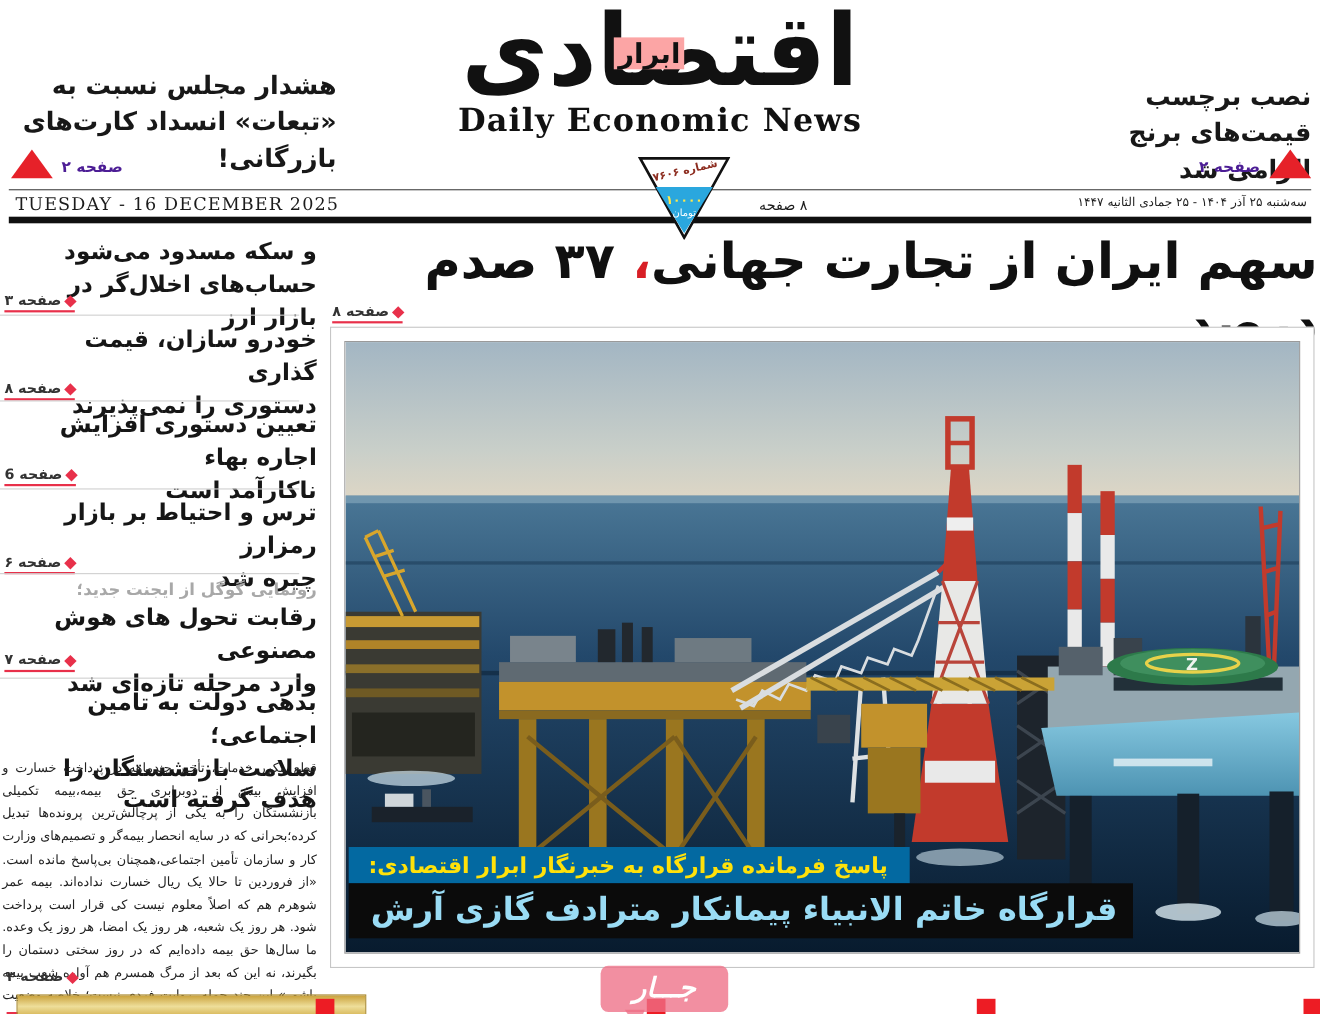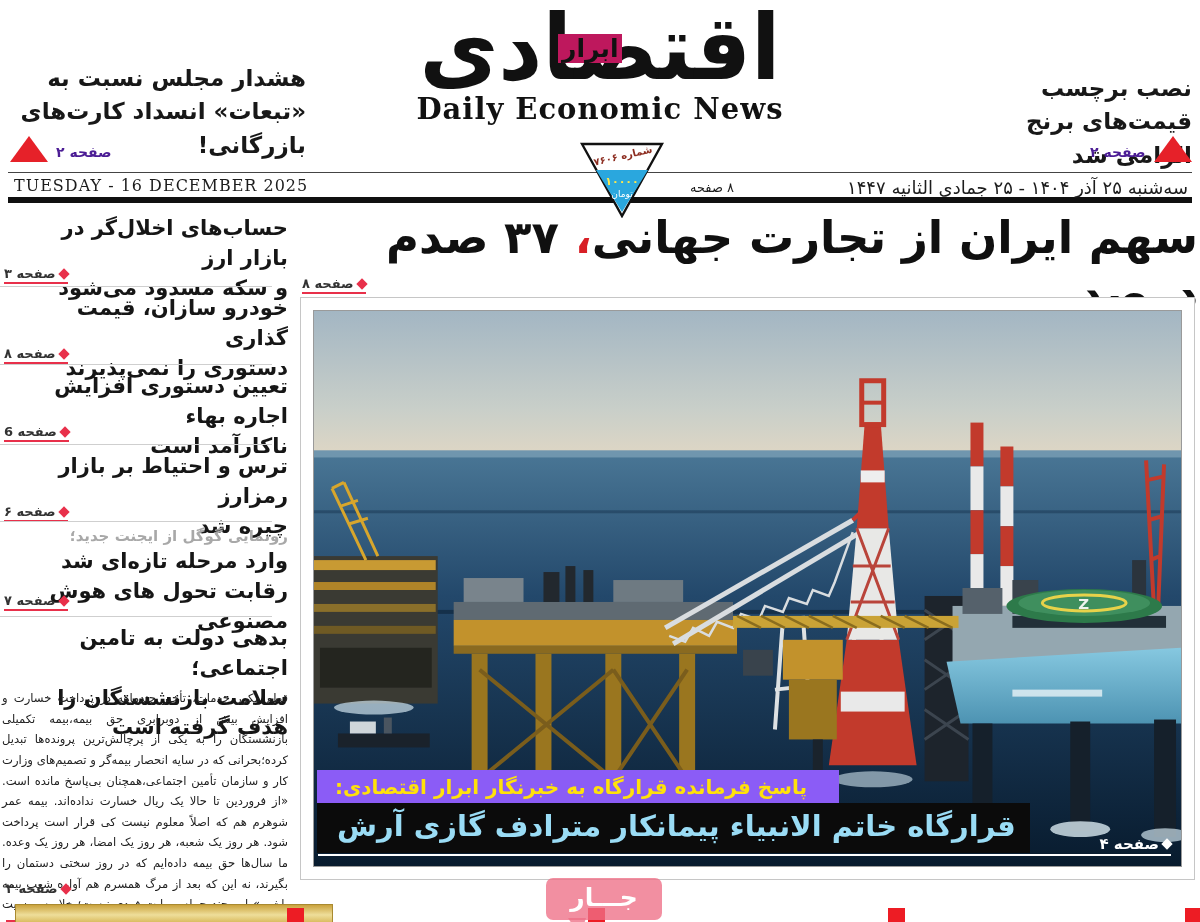--- a/index.html
+++ b/index.html
@@ -10,27 +10,27 @@
              font-weight:bold;font-size:23px;line-height:1.45;color:#181818;}
   .head-right{position:absolute;left:930px;top:72px;width:262px;text-align:right;direction:rtl;
              font-weight:bold;font-size:23px;line-height:1.45;color:#181818;}
   .tri-up{width:0;height:0;border-left:19px solid transparent;border-right:19px solid transparent;
           border-bottom:26px solid #e62129;display:inline-block;}
   .page2-row{position:absolute;display:flex;align-items:flex-end;gap:8px;font-size:14px;font-weight:bold;color:#4c1d95;}
   .page2-row .lbl{direction:rtl;padding-bottom:2px;}
   .masthead{position:absolute;left:340px;top:4px;width:520px;text-align:center;}
   .mast-fa{font-weight:bold;font-size:86px;line-height:1.0;direction:rtl;letter-spacing:-2px;
            font-family:"DejaVu Sans",sans-serif;transform:scaleY(1.05);}
-  .mast-small{position:absolute;top:30px;left:218px;font-size:25px;font-weight:bold;direction:rtl;background:#be185d;padding:0 4px;}
+  .mast-small{position:absolute;top:30px;left:218px;font-size:25px;font-weight:bold;direction:rtl;background:#fca5a5;padding:0 4px;}
   .mast-en{font-family:"DejaVu Serif","Liberation Serif",serif;font-weight:bold;font-size:29px;letter-spacing:1px;margin-top:2px;}
   .rule-thin{position:absolute;left:8px;right:8px;top:172px;height:1px;background:#444;}
   .rule-thick{position:absolute;left:8px;right:8px;top:197px;height:6px;background:#101010;}
   .date-en{position:absolute;left:14px;top:176px;font-family:"DejaVu Serif","Liberation Serif",serif;
            font-size:16px;letter-spacing:1px;color:#1c1c1c;}
-  .date-fa{position:absolute;right:12px;top:177px;font-size:18px;direction:rtl;color:#1c1c1c;}
+  .date-fa{position:absolute;right:12px;top:177px;font-size:11px;direction:rtl;color:#1c1c1c;}
   .pages-count{position:absolute;left:690px;top:180px;font-size:13px;direction:rtl;color:#1c1c1c;}
   
   .badge{position:absolute;left:580px;top:142px;width:84px;height:76px;z-index:6;}
   .badge svg{display:block;}
   .badge .issue{position:absolute;top:8px;left:10px;width:66px;text-align:center;font-size:10px;font-weight:bold;
                 color:#8d2d20;transform:rotate(-13deg);direction:rtl;}
   .badge .p1{position:absolute;top:33px;left:0;width:84px;text-align:center;font-size:11px;font-weight:bold;color:#ffe84a;}
   .badge .p2{position:absolute;top:47px;left:0;width:84px;text-align:center;font-size:9px;color:#fff;direction:rtl;}
   
   .side-item{position:absolute;left:0;width:288px;direction:rtl;text-align:right;}
@@ -48,31 +48,31 @@
   .main-hl{position:absolute;left:300px;top:210px;width:894px;direction:rtl;text-align:right;
            font-weight:bold;font-size:45px;line-height:1.25;color:#101010;padding-left:4px;}
   .main-hl .red{color:#d81f26;}
   .main-pmark{position:absolute;left:302px;top:276px;bottom:auto;}
   
   .photo-box{position:absolute;left:300px;top:297px;width:895px;height:583px;background:#fff;
              border:1px solid #c6c6c6;box-sizing:border-box;padding:12px;}
   .photo-inner{position:relative;width:100%;height:100%;border:1px solid #9a9a9a;box-sizing:border-box;overflow:hidden;}
   .photo-inner svg{display:block;width:100%;height:100%;}
   .cap-wrap{position:absolute;left:3px;bottom:13px;display:flex;flex-direction:column;align-items:flex-start;}
-  .cap1{background:#8b5cf6;color:#ffe10a;font-weight:bold;font-size:20px;direction:rtl;
-        padding:5px 32px 4px 18px;white-space:nowrap;}
+  .cap1{background:#0369a1;color:#ffe10a;font-weight:bold;font-size:20px;direction:rtl;
+        padding:5px 20px 4px 18px;white-space:nowrap;}
   .cap2{background:#0b0b0b;color:#9adcf5;font-weight:bold;font-size:29px;direction:rtl;
         padding:6px 14px 10px 20px;white-space:nowrap;}
   .photo-pmark{position:absolute;right:10px;bottom:10px;font-size:15px;}
   
   .ad-peek{position:absolute;left:15px;top:904px;width:316px;height:18px;
            background:linear-gradient(180deg,#caa23c,#eede9a 55%,#d8b85a);border:1px solid #a98a30;}
   .red-sq{position:absolute;top:908px;width:17px;height:14px;background:#ed1c24;}
   .jaaar{position:absolute;left:546px;top:878px;width:116px;height:42px;background:rgba(238,112,134,.78);
-         border-radius:7px;z-index:9;display:flex;align-items:center;justify-content:center;}
+         border-radius:7px;z-index:9;display:flex;align-items:center;justify-content:center;font-style:italic;}
   .jaaar .txt{color:#fff;font-weight:bold;font-size:25px;direction:rtl;line-height:1;padding-bottom:4px;}
   .jaaar .tail{position:absolute;left:22px;bottom:-16px;width:0;height:0;
          border-left:12px solid transparent;border-right:6px solid transparent;
          border-top:18px solid rgba(238,112,134,.78);}
 </style>
 </head>
 <body>
 
 <div class="page">
 
@@ -110,22 +110,22 @@
     <svg width="84" height="76" viewBox="0 0 84 76">
       <polygon points="2,2 82,2 42,74" fill="#ffffff" stroke="#111" stroke-width="2.4"></polygon>
       <polygon points="16,28 68,28 42,70" fill="#2aa7de"></polygon>
     </svg>
     <div class="issue">شماره ۷۶۰۶</div>
     <div class="p1">۱۰۰۰۰</div>
     <div class="p2">تومان</div>
   </div>
 
   <div class="side-item" style="top:214px;height:70px;">
+    <div class="hl">و سکه مسدود می‌شود</div>
     <div class="hl">حساب‌های اخلال‌گر در بازار ارز</div>
-    <div class="hl">و سکه مسدود می‌شود</div>
     <div class="pmark">
         <span class="dia"></span>
         <span>صفحه ۳</span>
       </div>
   </div>
   <div class="divider" style="top:286px;"></div>
 
   <div class="side-item" style="top:294px;height:70px;">
     <div class="hl">خودرو سازان، قیمت گذاری</div>
     <div class="hl">دستوری را نمی‌پذیرند</div>
@@ -151,22 +151,22 @@
     <div class="hl">چیره شد</div>
     <div class="pmark">
         <span class="dia"></span>
         <span>صفحه ۶</span>
       </div>
   </div>
   <div class="divider" style="top:521px;"></div>
 
   <div class="side-item" style="top:527px;height:84px;">
     <div class="kick">رونمایی گوگل از ایجنت جدید؛</div>
+    <div class="hl">رقابت تحول های هوش مصنوعی</div>
     <div class="hl">وارد مرحله تازه‌ای شد</div>
-    <div class="hl">رقابت تحول های هوش مصنوعی</div>
     <div class="pmark">
         <span class="dia"></span>
         <span>صفحه ۷</span>
       </div>
   </div>
   <div class="divider" style="top:616px;"></div>
 
   <div class="side-item" style="top:624px;height:62px;">
     <div class="hl">بدهی دولت به تامین اجتماعی؛</div>
     <div class="hl">سلامت بازنشستگان را هدف گرفته است</div>
@@ -327,24 +327,20 @@
           <rect x="500" y="430" width="10" height="60" fill="#1a232c"></rect>
           <rect x="430" y="340" width="30" height="26" fill="#39434c"></rect>
         </g>
       </svg>
 
       <div class="cap-wrap">
         <div class="cap1">پاسخ فرمانده قرارگاه به خبرنگار ابرار اقتصادی:</div>
         <div class="cap2">قرارگاه خاتم الانبیاء پیمانکار مترادف گازی آرش</div>
       </div>
 
-      <div class="pmark white photo-pmark">
-        <span class="dia"></span>
-        <span>صفحه ۴</span>
-      </div>
     </div>
   </div>
 
   <div class="ad-peek"></div>
   <div class="red-sq" style="left:287px;"></div>
   <div class="red-sq" style="left:588px;"></div>
   <div class="red-sq" style="left:888px;"></div>
   <div class="red-sq" style="left:1185px;"></div>
 
   <div class="jaaar">

